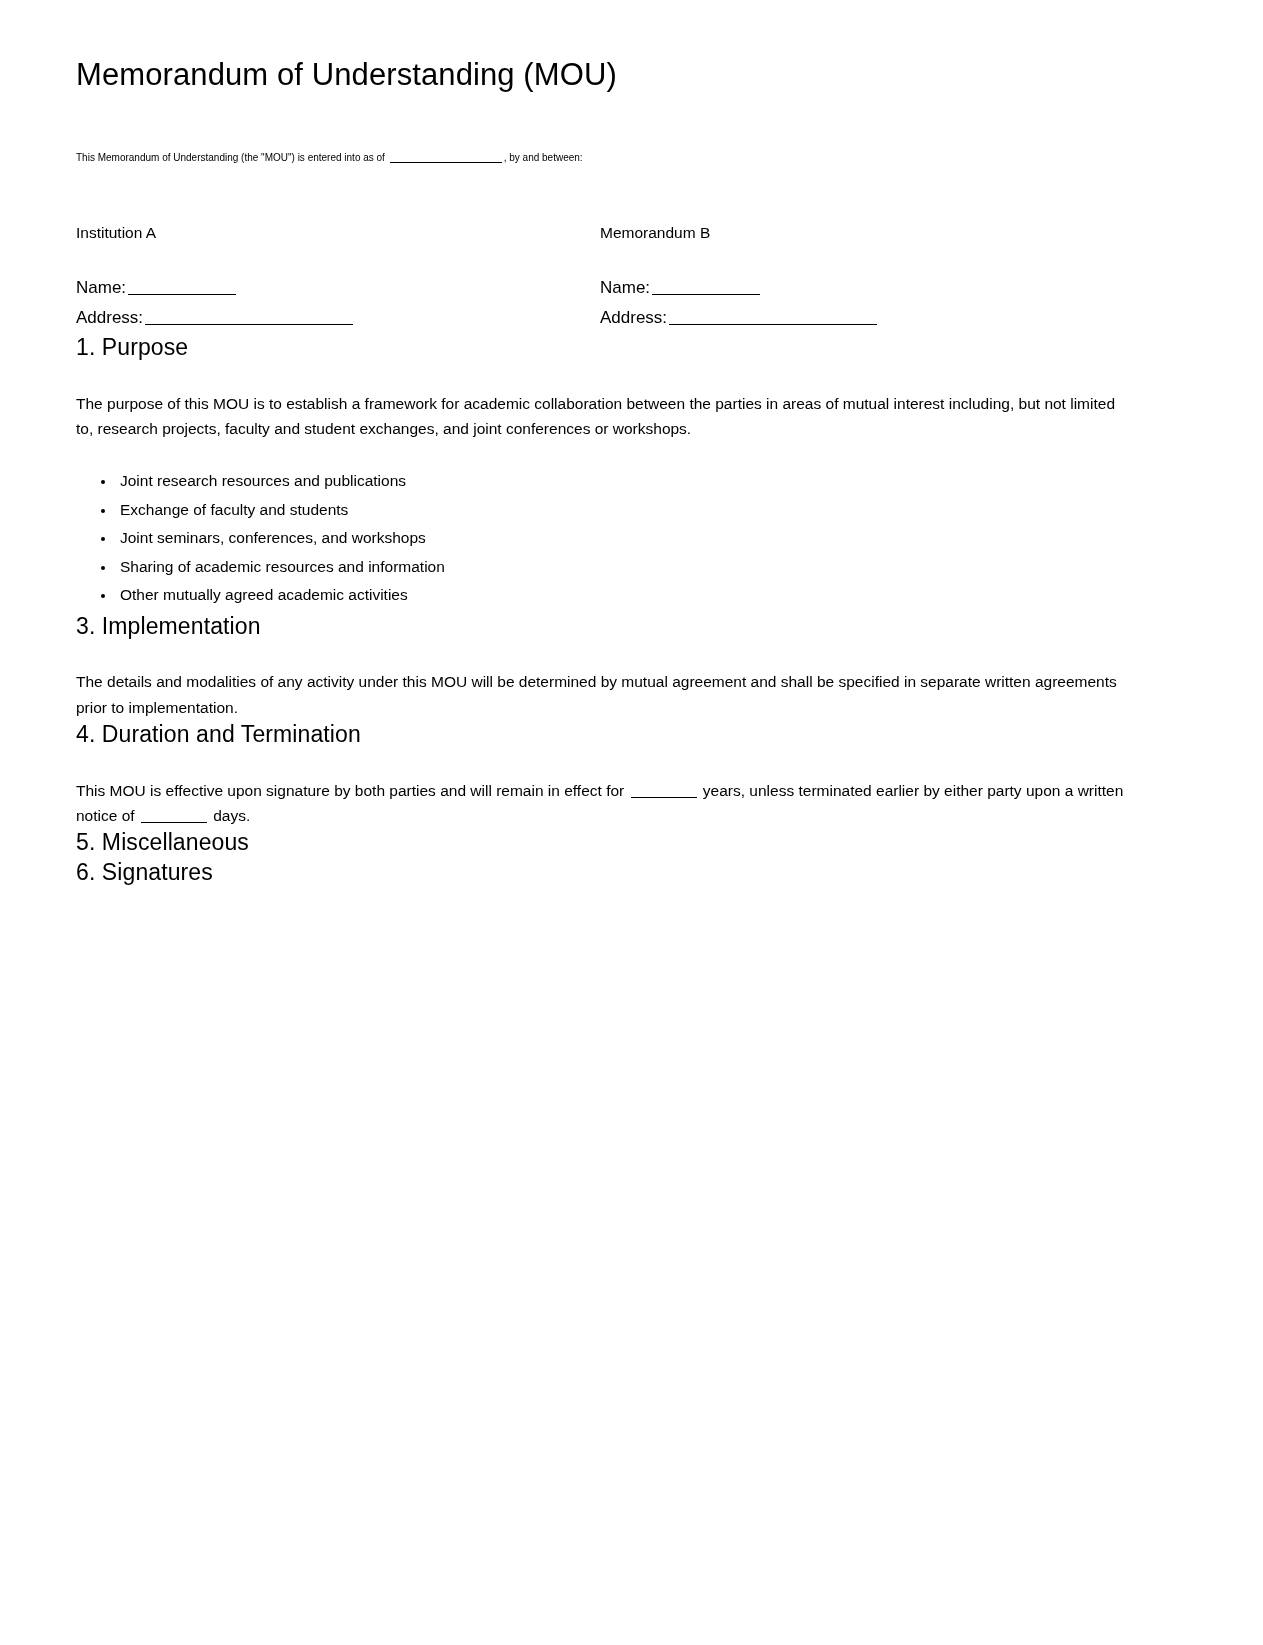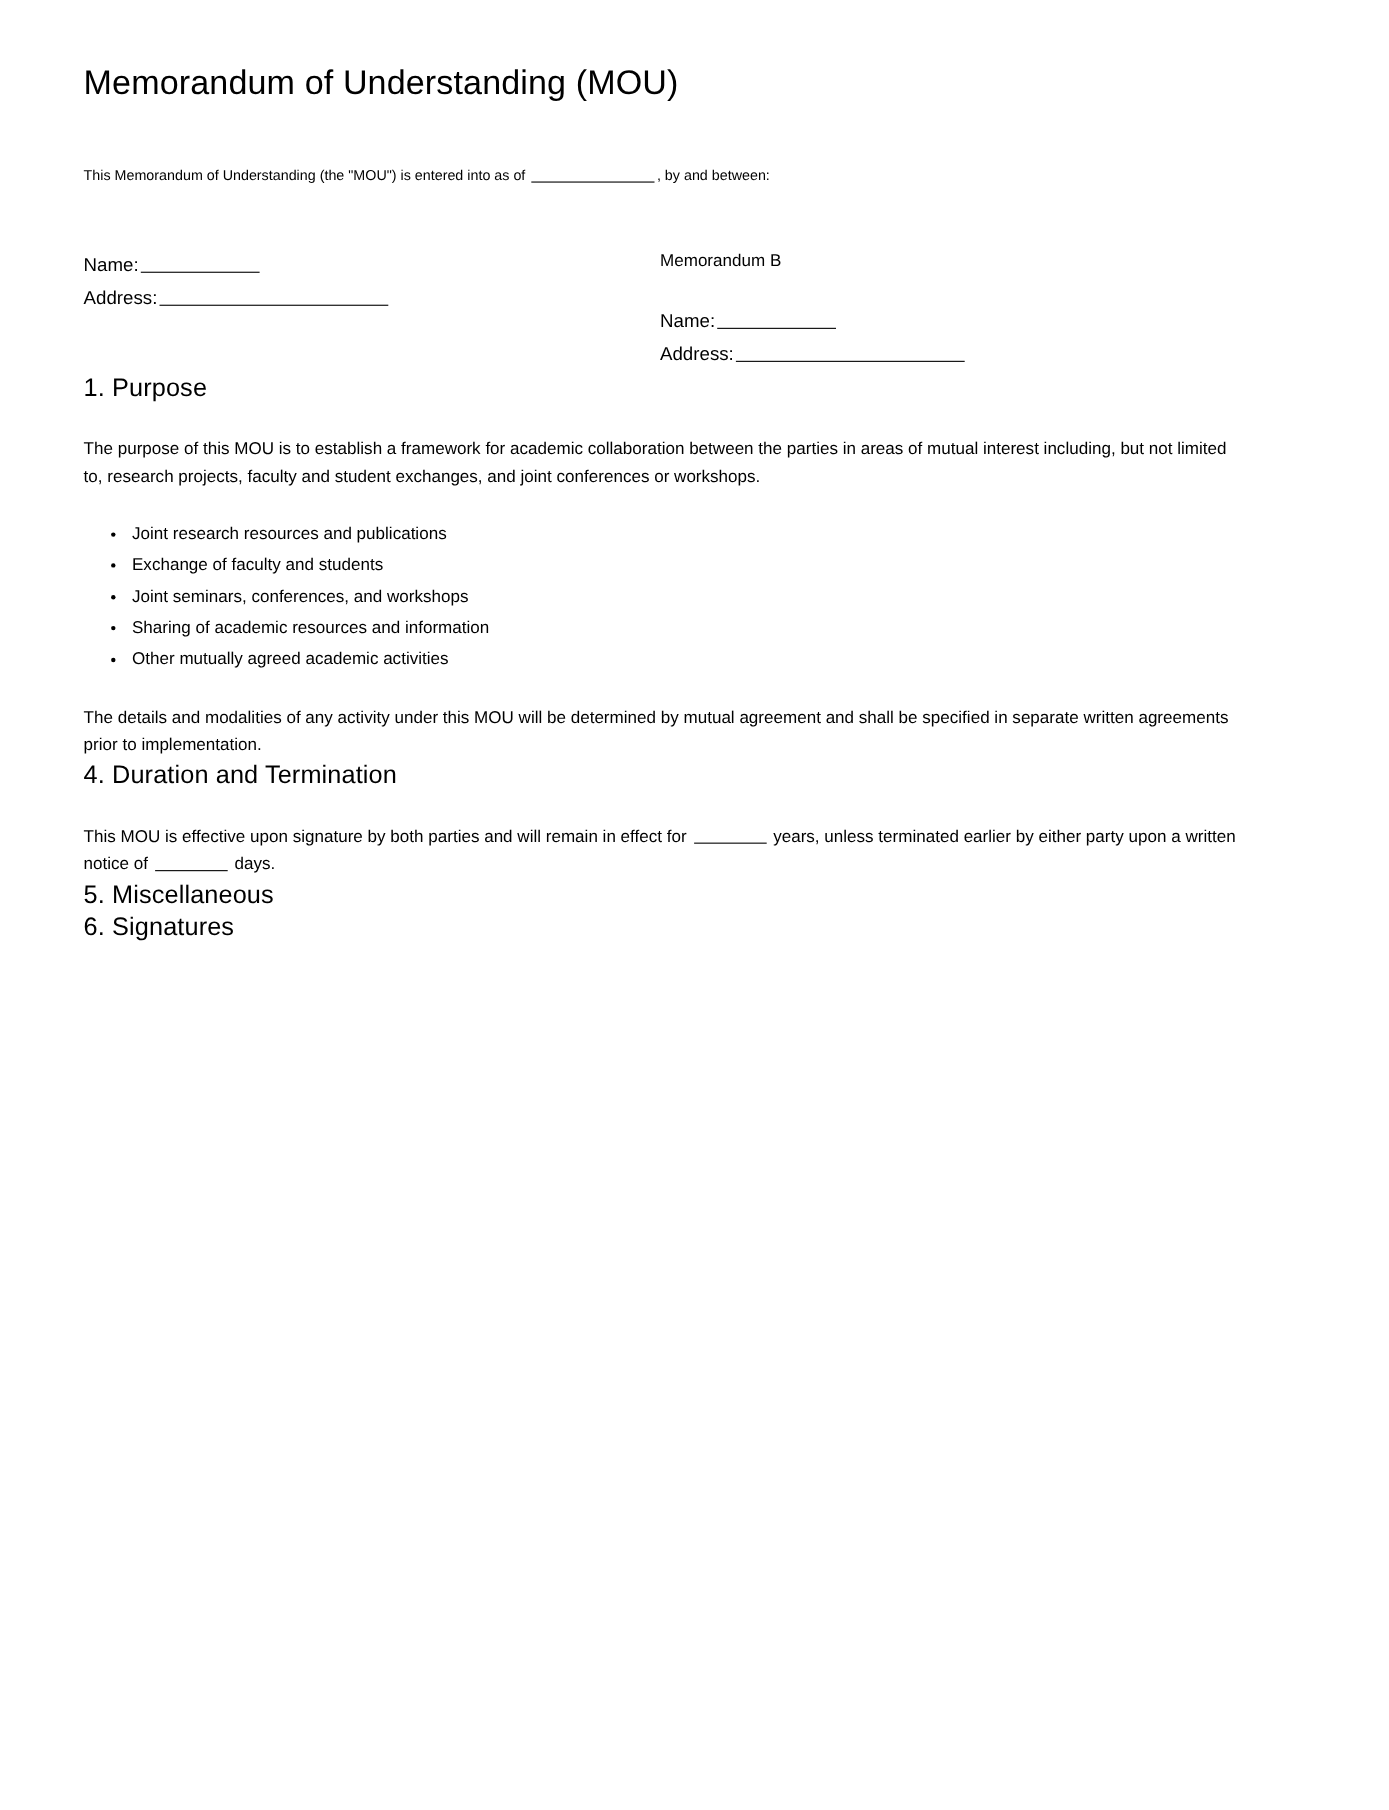--- a/index.html
+++ b/index.html
@@ -37,21 +37,21 @@
     width: 1263px;
   }
   h1.doc-title {
     font-size: 31px;
     font-weight: normal;
     line-height: 1.25;
     margin: 0 0 0 0;
     letter-spacing: 0.1px;
   }
   p.intro {
-    font-size: 13px;
+    font-size: 10px;
     line-height: 1.55;
     margin: 55px 0 0 0;
   }
   .blank {
     display: inline-block;
     border-bottom: 1.6px solid #000;
     vertical-align: baseline;
     height: 0.95em;
     margin: 0 2px -2px 2px;
   }
@@ -118,20 +118,21 @@
 
       <h1 class="doc-title">Memorandum of Understanding (MOU)</h1>
 
       <p class="intro">
         <span>This Memorandum of Understanding (the "MOU") is entered into as of</span>
         <span class="blank blank-date"></span><span>, by and between:</span>
       </p>
 
       <div class="parties">
         <div class="party-col">
+          <div class="party-title">Institution A</div>
           <p class="party-line">
             <span>Name:</span><span class="blank blank-name"></span>
           </p>
           <p class="party-line">
             <span>Address:</span><span class="blank blank-addr"></span>
           </p>
         </div>
         <div class="party-col">
           <div class="party-title">Memorandum B</div>
           <p class="party-line">
@@ -147,20 +148,21 @@
       <p class="body-text">The purpose of this MOU is to establish a framework for academic collaboration between the parties in areas of mutual interest including, but not limited to, research projects, faculty and student exchanges, and joint conferences or workshops.</p>
 
       <ul class="bullets">
         <li>Joint research resources and publications</li>
         <li>Exchange of faculty and students</li>
         <li>Joint seminars, conferences, and workshops</li>
         <li>Sharing of academic resources and information</li>
         <li>Other mutually agreed academic activities</li>
       </ul>
 
+      <h2 class="section-title sec-n">3. Implementation</h2>
       <p class="body-text">The details and modalities of any activity under this MOU will be determined by mutual agreement and shall be specified in separate written agreements prior to implementation.</p>
 
       <h2 class="section-title sec-n">4. Duration and Termination</h2>
       <p class="body-text">
         <span>This MOU is effective upon signature by both parties and will remain in effect for</span>
         <span class="blank blank-short"></span>
         <span>years, unless terminated earlier by either party upon a written notice of</span>
         <span class="blank blank-short"></span>
         <span>days.</span>
       </p>

